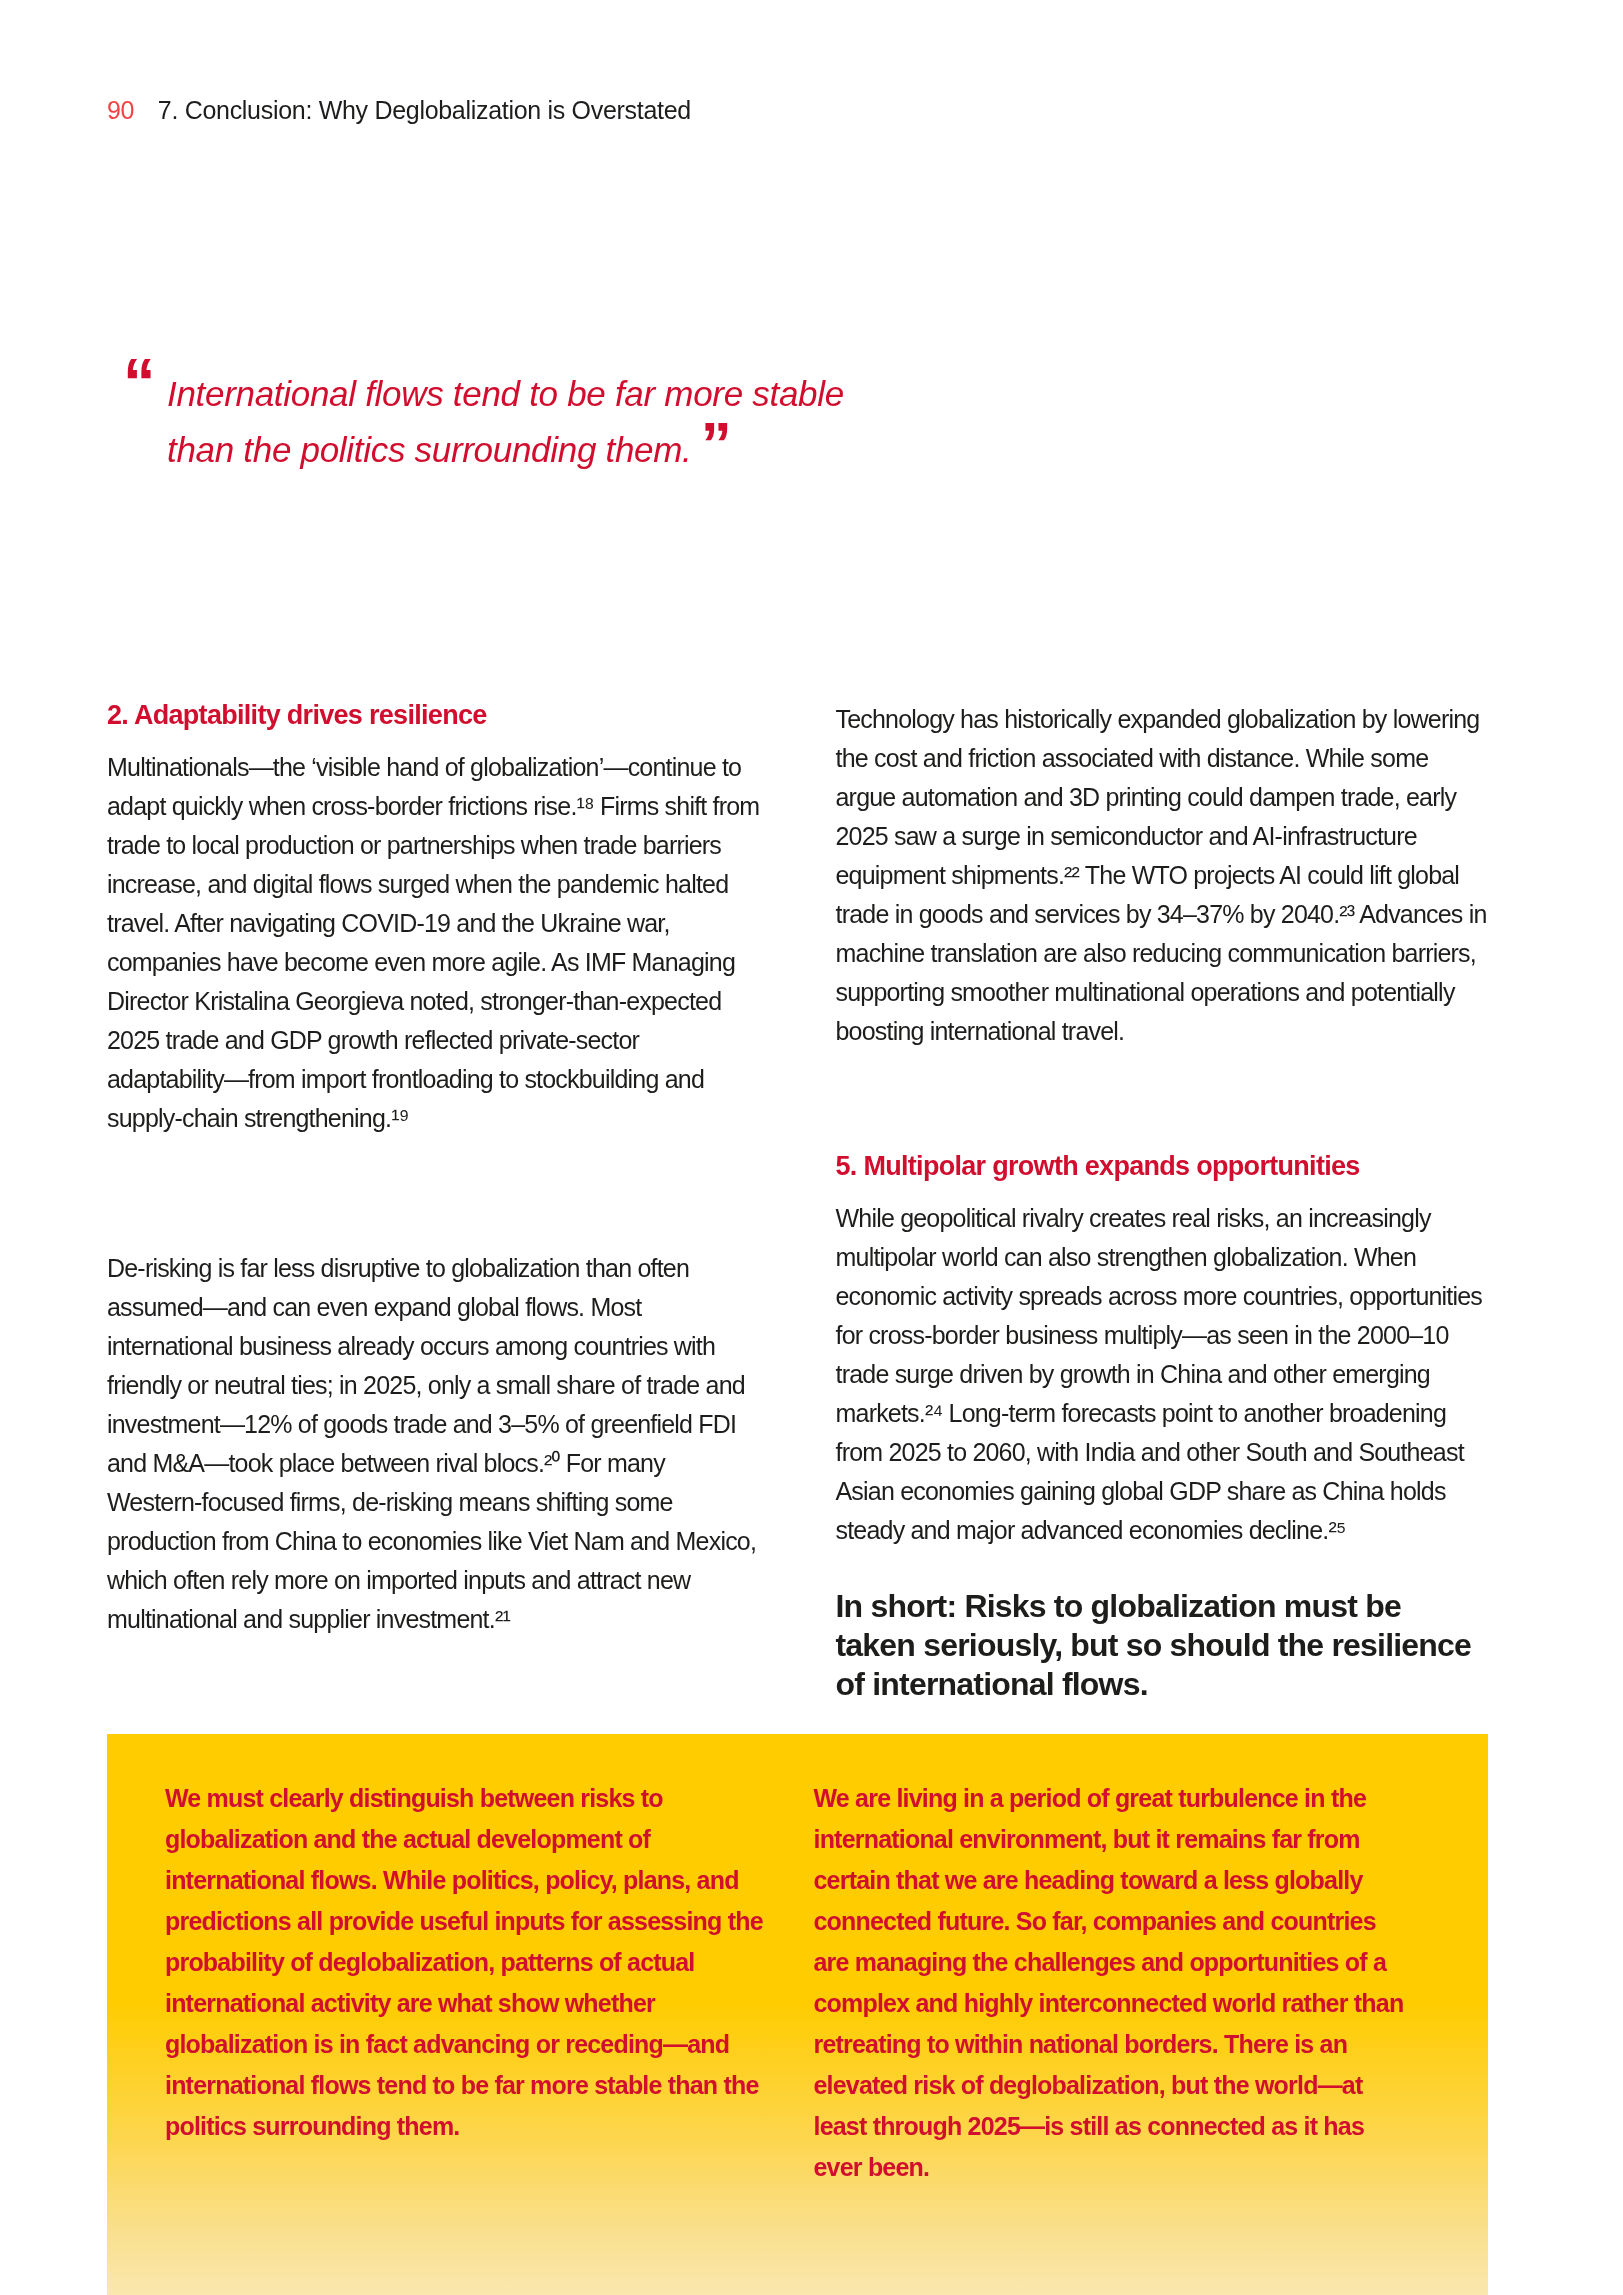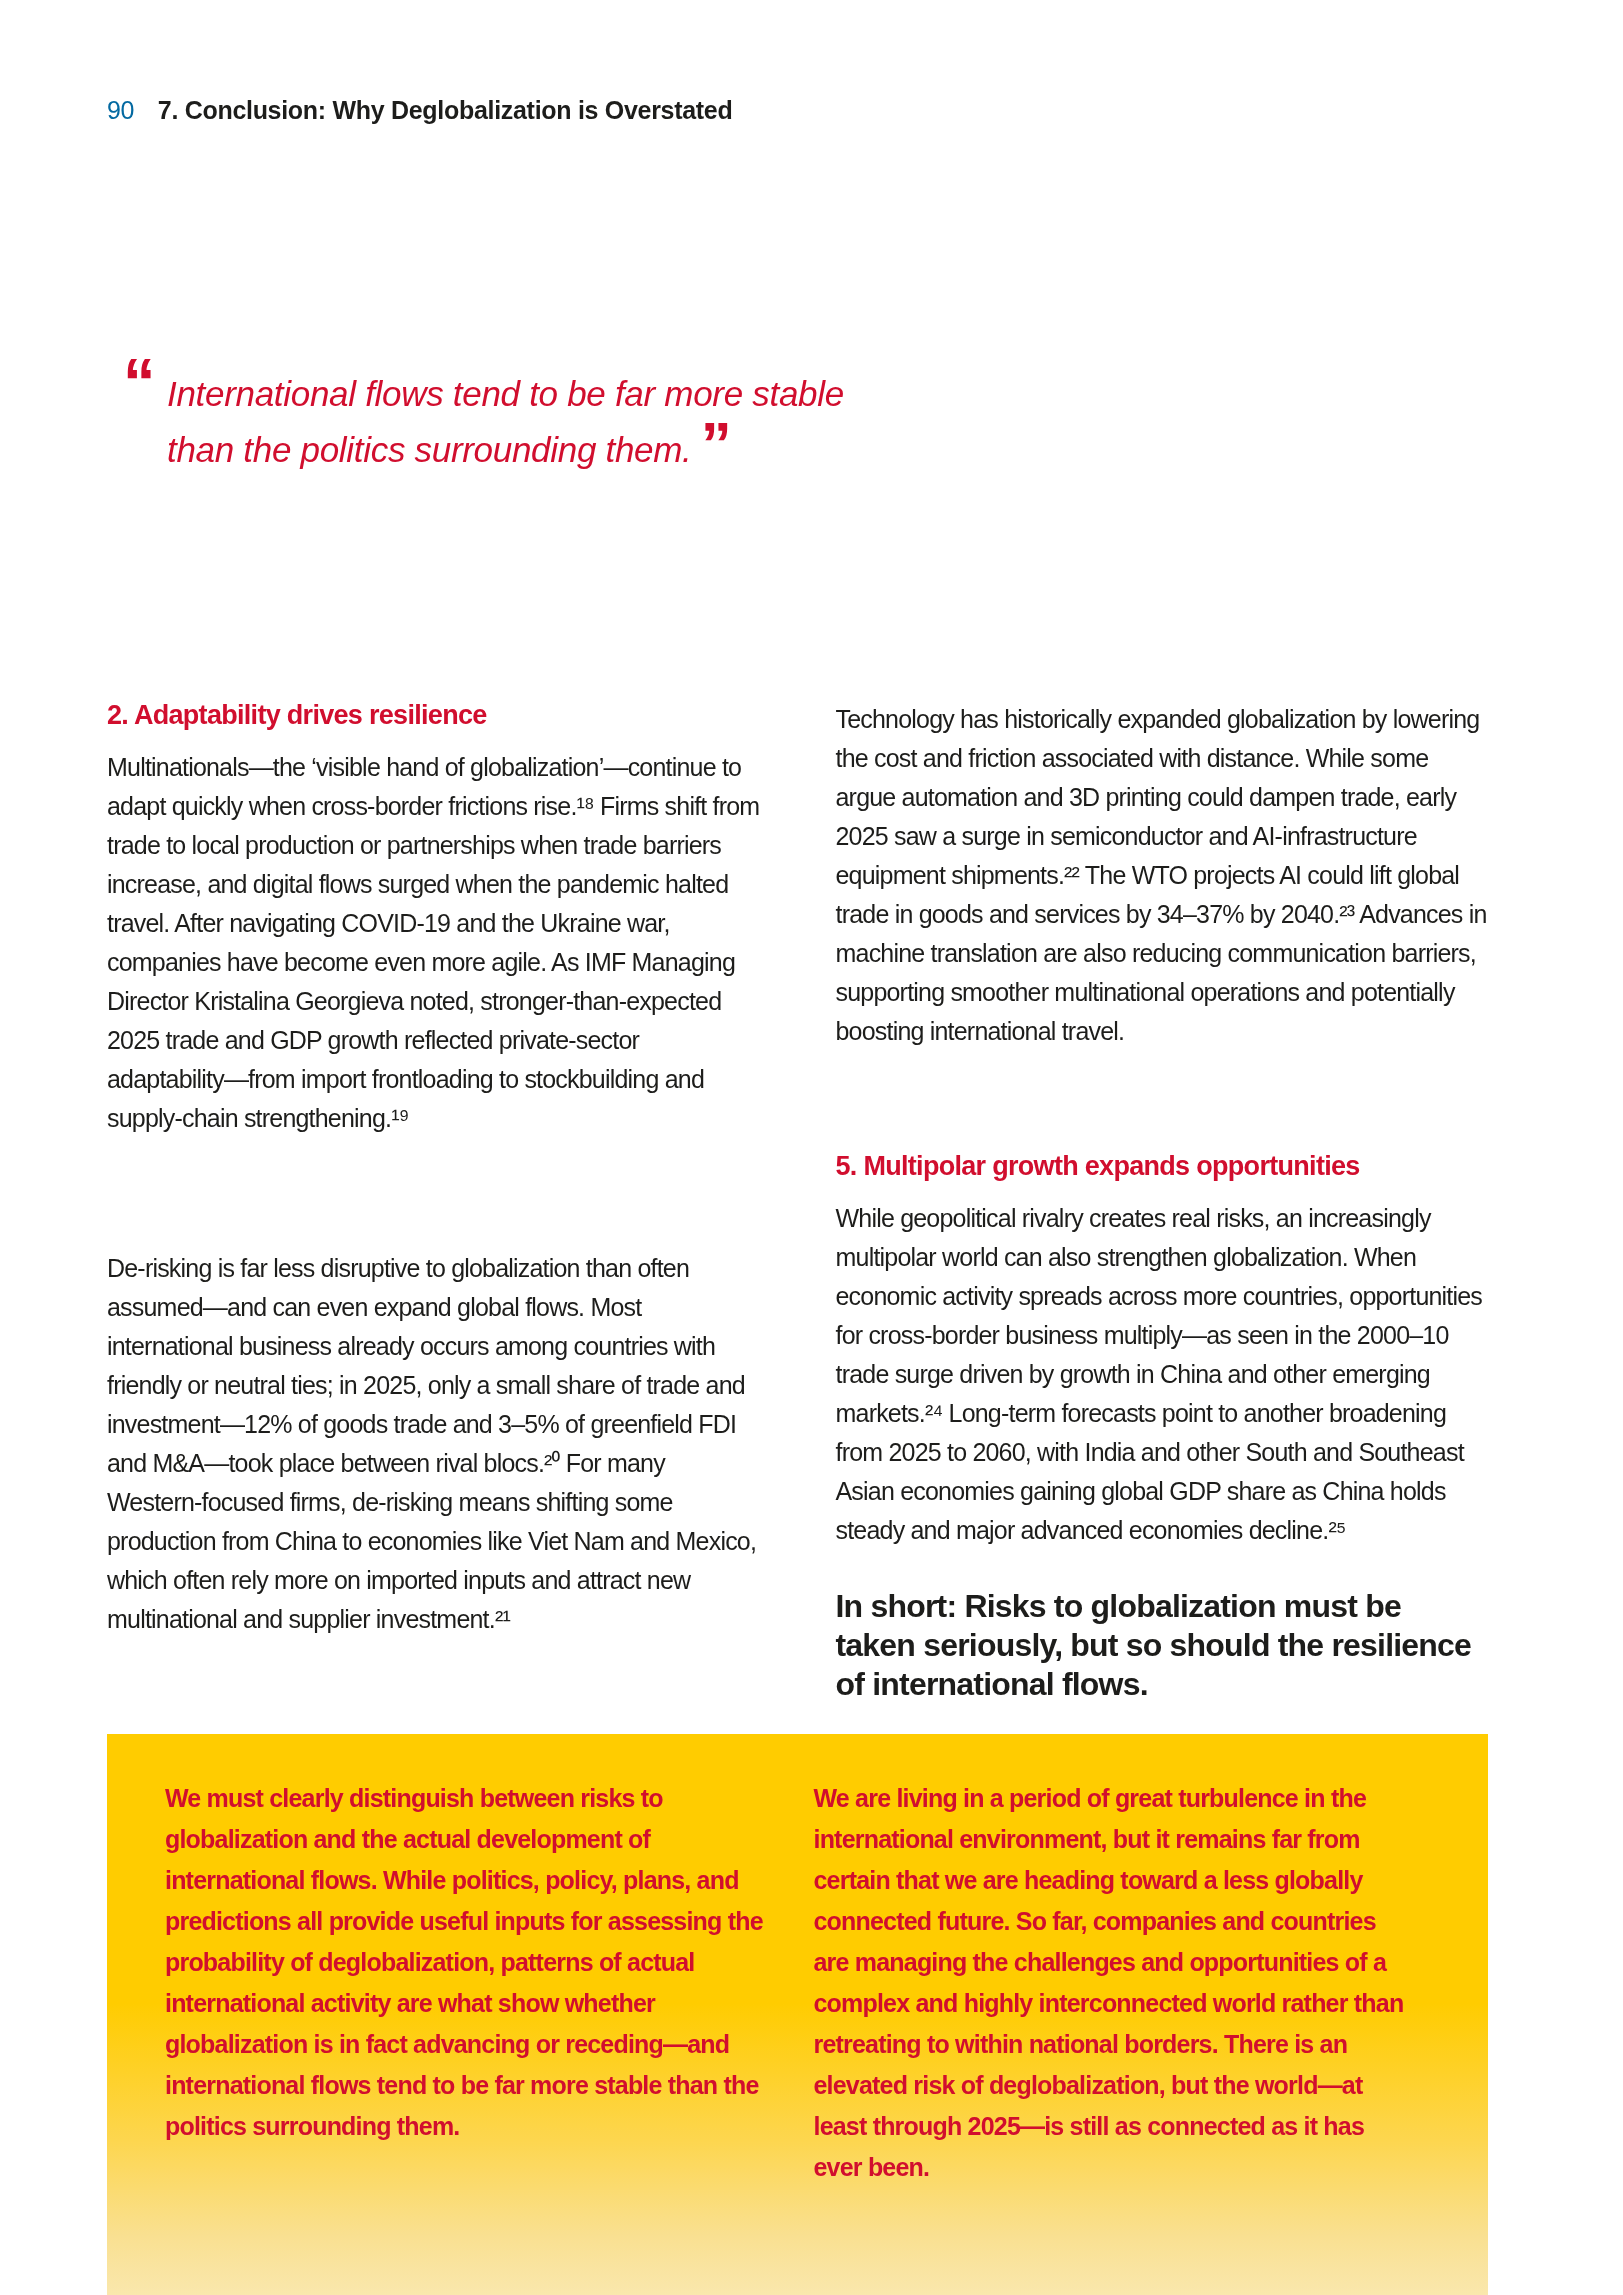--- a/index.html
+++ b/index.html
@@ -17,22 +17,22 @@
   .header {
     position: absolute;
     left: 107px;
     top: 96px;
     display: flex;
     align-items: baseline;
     gap: 23.6px;
     font-size: 25px;
     letter-spacing: -0.3px;
   }
-  .page-number { font-weight: 400; color: #0369a1; }
-  .chapter-title { font-weight: 700; color: #1D1D1B; }
+  .page-number { font-weight: 400; color: #ef4444; }
+  .chapter-title { font-weight: 400; color: #1D1D1B; }
 
   
   .pullquote {
     position: absolute;
     left: 167px;
     top: 366px;
     width: 753px;
     font-style: italic;
     font-size: 35px;
     line-height: 56px;

